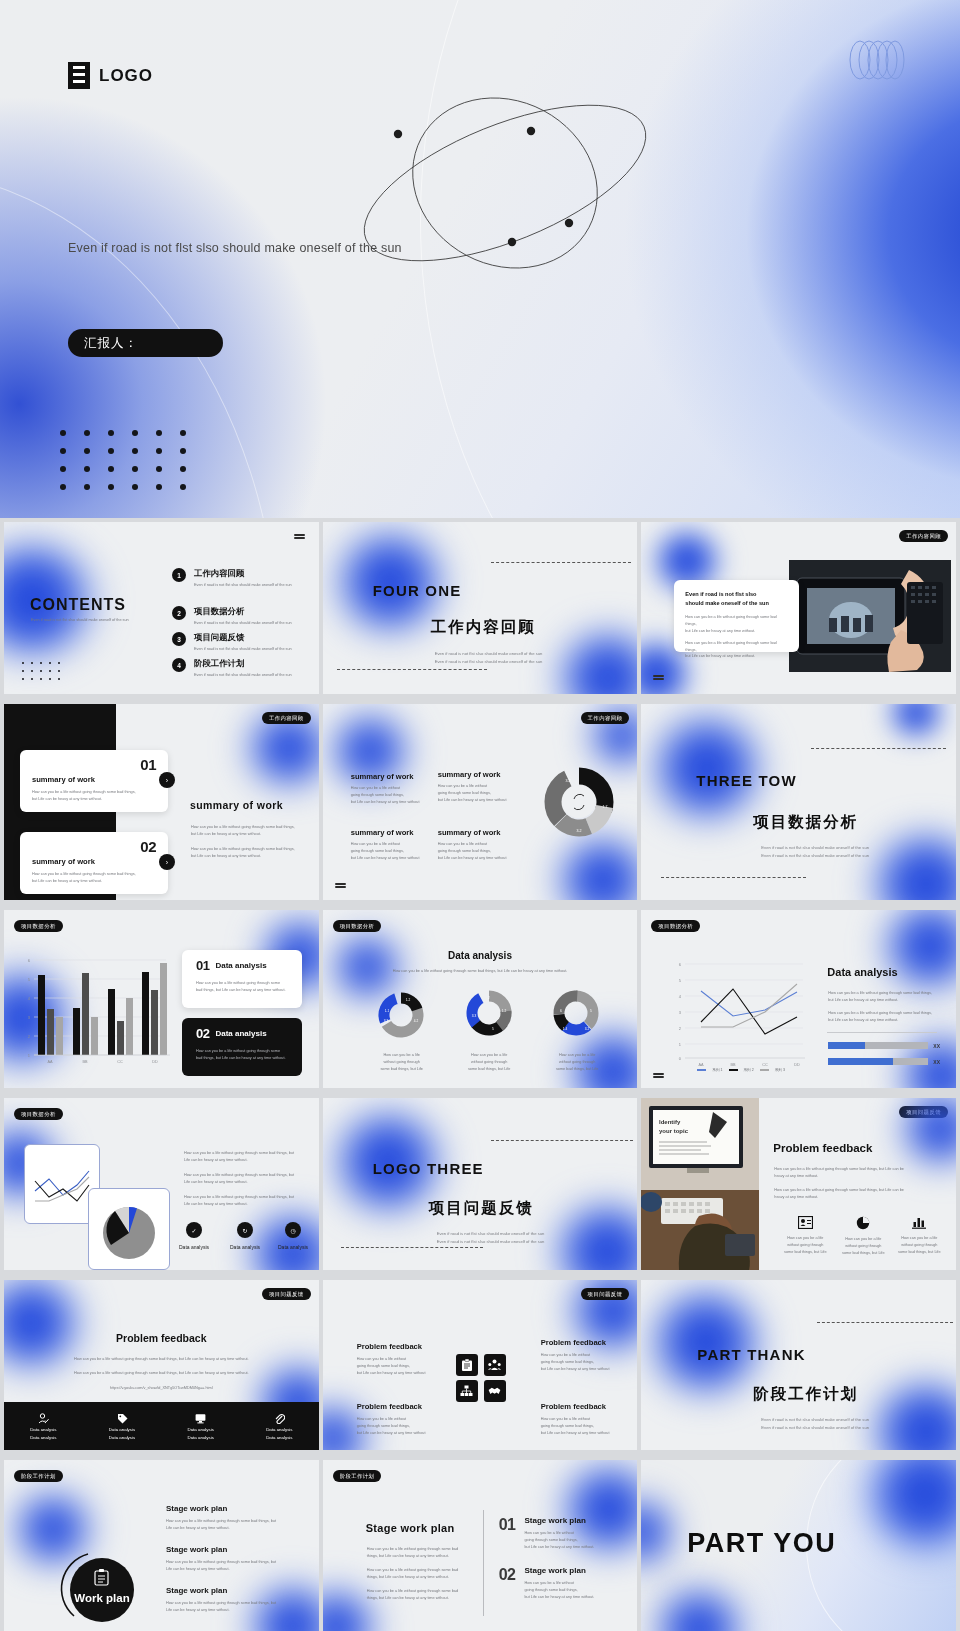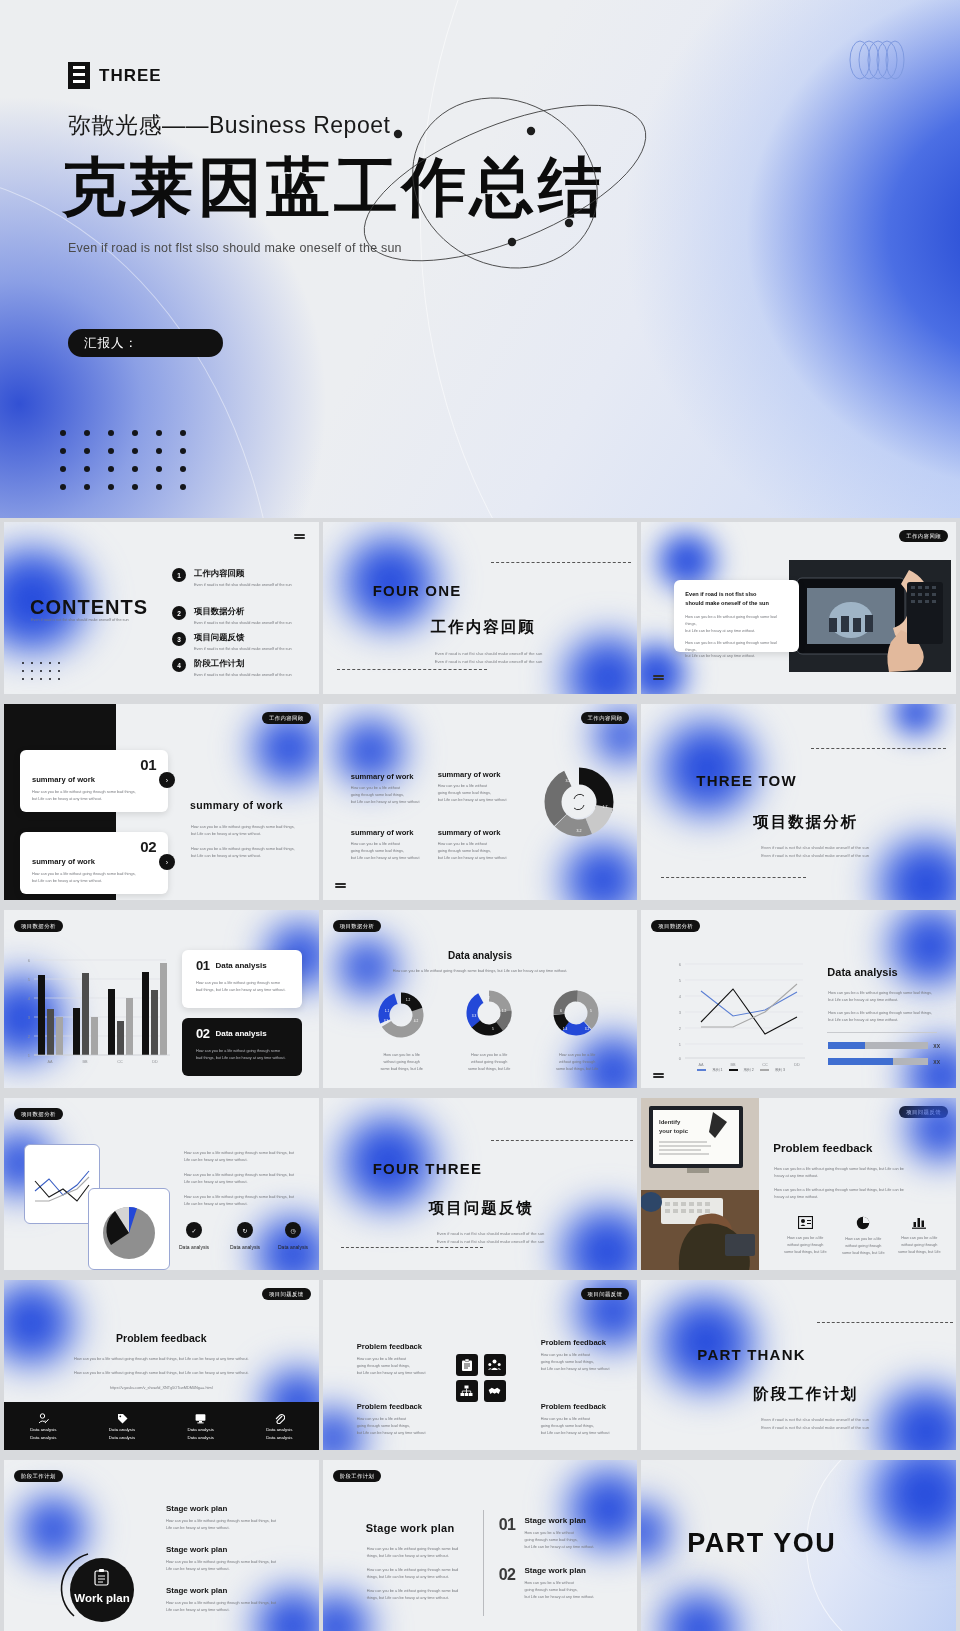--- a/index.html
+++ b/index.html
@@ -85,25 +85,23 @@
         <ellipse cx="27" cy="22" rx="10" ry="19"></ellipse>
         <ellipse cx="36" cy="22" rx="10" ry="19"></ellipse>
         <ellipse cx="45" cy="22" rx="10" ry="19"></ellipse>
         <ellipse cx="53" cy="22" rx="9" ry="19"></ellipse>
       </g>
     </svg>
   </div>
 
   <div class="logo-row">
     <span class="logo-mark"></span>
-    <span class="logo-text">THREE</span>
-  </div>
-
-  <div class="hero-sub">弥散光感——Business Repoet</div>
-  <div class="hero-title">克莱因蓝工作总结</div>
+    <span class="logo-text">LOGO</span>
+  </div>
+
   <div class="hero-en">Even if road is not flst slso should make oneself of the sun</div>
 
   <div class="pill">
     <span>汇报人：</span>
   </div>
 
   <div class="orbit">
     <svg width="330" height="175" viewBox="0 0 330 175">
       <g fill="none" stroke="#3a3a3a" stroke-width="0.8">
         <ellipse cx="165" cy="88" rx="150" ry="58" transform="rotate(-22 165 88)"></ellipse>
@@ -147,21 +145,21 @@
 </div>
 
 <div class="grid r1">
 
   <div class="slide">
     <div class="blob" style="left:-42px;top:18px;width:140px;height:120px;"></div>
     <div class="menu-ico" style="right:14px;top:12px;">
         <i></i>
         <i></i>
       </div>
-    <div style="position:absolute;left:26px;top:74px;font-size:20px;font-weight:900;letter-spacing:1px;color:#111;">CONTENTS</div>
+    <div style="position:absolute;left:26px;top:74px;font-size:16px;font-weight:900;letter-spacing:1px;color:#111;">CONTENTS</div>
     <div class="tiny2" style="position:absolute;left:27px;top:95px;">Even if road is not flst slso should make oneself of the sun</div>
 
     <div style="position:absolute;left:168px;top:46px;display:flex;align-items:flex-start;gap:8px;">
       <div class="rico" style="width:14px;height:14px;font-size:6.5px;font-weight:700;">1</div>
       <div>
           <div style="font-size:8.4px;font-weight:800;color:#111;">工作内容回顾</div>
       <div class="tiny2" style="margin-top:3px;">Even if road is not flst slso should make oneself of the sun</div>
         </div>
     </div>
     <div style="position:absolute;left:168px;top:84px;display:flex;align-items:flex-start;gap:8px;">
@@ -641,21 +639,21 @@
       <span class="rico" style="width:16px;height:16px;">◷</span>
       <span style="font-size:5px;color:#222;">Data analysis</span>
     </div>
   </div>
 
   <div class="slide">
     <div class="blob" style="left:6px;top:10px;width:118px;height:108px;"></div>
     <div class="blob" style="right:-28px;bottom:-34px;width:116px;height:104px;"></div>
     <div class="dash" style="left:168px;top:42px;width:142px;"></div>
     <div class="dash" style="left:18px;bottom:22px;width:142px;"></div>
-    <div class="part-en" style="left:50px;top:62px;">FOUR THREE</div>
+    <div class="part-en" style="left:50px;top:62px;">LOGO THREE</div>
     <div class="part-cn" style="left:106px;top:100px;">项目问题反馈</div>
     <div class="part-ln" style="left:114px;top:132px;">Even if road is not flst slso should make oneself of the sun</div>
     <div class="part-ln" style="left:114px;top:140px;">Even if road is not flst slso should make oneself of the sun</div>
   </div>
 
   <div class="slide">
     <div class="badge">项目问题反馈</div>
     <div class="blob" style="right:-26px;top:-8px;width:84px;height:78px;"></div>
     <div style="position:absolute;left:0;top:0;width:118px;height:100%;overflow:hidden;">
       <svg width="118" height="172" viewBox="0 0 118 172">

